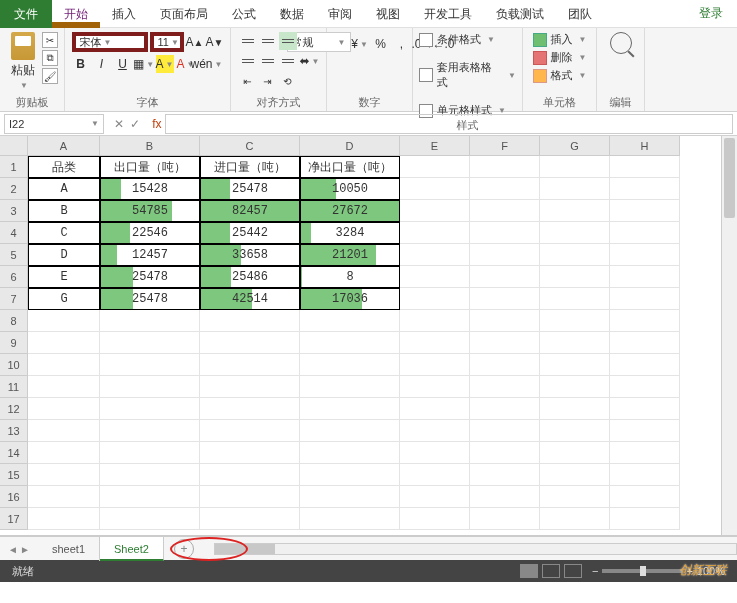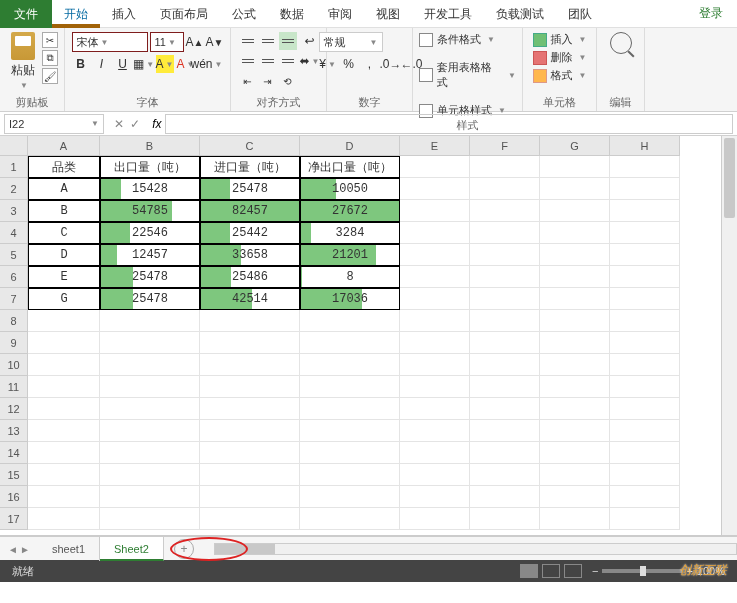--- a/index.html
+++ b/index.html
@@ -1,32 +1,32 @@
 <!DOCTYPE html>
 <html><head>
 <meta charset="utf-8">
 <style>
 *{box-sizing:border-box;margin:0;padding:0;font-family:"Microsoft YaHei",SimSun,sans-serif}
 body{background:#fff;font-size:12px;color:#333;width:737px;height:603px;overflow:hidden;position:relative}
 .menubar{display:flex;align-items:center;background:#fff;height:28px;border-bottom:1px solid #e0e0e0}
 .menubar .tab{padding:0 12px;height:28px;line-height:28px;cursor:pointer}
 .menubar .tab.file{background:#2e7d32;color:#fff;padding:0 14px}
-.menubar .tab.active{border-bottom:4px solid #a16207;color:#0369a1}
+.menubar .tab.active{border-bottom:6px solid #a16207;color:#701a75}
 .menubar .login{margin-left:auto;padding:0 14px;color:#2e7d32}
 .ribbon{display:flex;background:#f5f5f5;height:84px;border-bottom:1px solid #d0d0d0}
 .group{border-right:1px solid #dcdcdc;padding:4px 6px 2px;display:flex;flex-direction:column;justify-content:space-between;align-items:center}
 .group-label{font-size:11px;color:#666;text-align:left;height:14px}
 .group-body{flex:1;display:flex;align-items:flex-start;gap:2px}
 .big-btn{display:flex;flex-direction:column;align-items:center;gap:2px;width:34px;cursor:pointer}
 .paste-ic{width:24px;height:28px;background:linear-gradient(#d4a94a,#c89836);border-radius:2px;position:relative}
 .paste-ic::after{content:"";position:absolute;top:4px;left:4px;right:4px;height:10px;background:#fff;border-radius:1px}
 .small-col{display:flex;flex-direction:column;gap:2px}
 .sm-ic{width:16px;height:16px;border:1px solid #aaa;background:#fff;cursor:pointer;display:flex;align-items:center;justify-content:center;font-size:10px}
 .font-row1{display:flex;gap:2px;align-items:center}
-.font-sel{border:1px solid #7f1d1d;background:#fff;height:20px;font-size:11px;padding:0 4px;display:flex;align-items:center}
+.font-sel{border:4px solid #7f1d1d;background:#fff;height:20px;font-size:11px;padding:0 4px;display:flex;align-items:center}
 .font-sel.name{width:76px}
 .font-sel.size{width:34px}
 .font-row2{display:flex;gap:3px;align-items:center;margin-top:3px}
 .fbtn{width:18px;height:18px;display:flex;align-items:center;justify-content:center;cursor:pointer;font-size:12px}
 .align-grid{display:grid;grid-template-columns:repeat(3,18px);gap:2px}
 .abtn{width:18px;height:18px;display:flex;align-items:center;justify-content:center;cursor:pointer;font-size:10px;position:relative}
 .abtn.active{background:#c8e6c9}
 .abtn i{display:block;width:12px}
 .abtn i::before,.abtn i::after{content:"";display:block;height:1px;background:#555;margin:2px 0}
 .num-sel{border:1px solid #ccc;background:#fff;height:20px;width:64px;font-size:11px;padding:0 4px;display:flex;align-items:center;justify-content:space-between}
@@ -34,21 +34,21 @@
 .style-row{display:flex;align-items:center;gap:4px;font-size:11px}
 .style-ic{width:14px;height:14px;border:1px solid #888;background:#fff}
 .cell-row{display:flex;align-items:center;gap:4px;font-size:11px}
 .cell-ic{width:14px;height:14px;background:#6fbf73;border:1px solid #4a8}
 .find-ic{width:22px;height:22px;border:1px solid #666;border-radius:50%;position:relative}
 .find-ic::after{content:"";position:absolute;width:8px;height:2px;background:#666;bottom:-2px;right:-4px;transform:rotate(45deg)}
 .namebox-row{display:flex;align-items:center;height:24px;border-bottom:1px solid #d0d0d0;background:#fff}
 .namebox{width:100px;border:1px solid #ccc;height:20px;margin:0 4px;padding:0 4px;font-size:11px;display:flex;align-items:center;justify-content:space-between}
 .fx-btns{display:flex;gap:6px;margin:0 6px;font-size:12px;color:#888}
 .fx-btns span{cursor:pointer}
-.fx-label{font-style:italic;color:#000000;margin-left:6px}
+.fx-label{color:#c2410c;margin-left:6px}
 .formula-bar{flex:1;border:1px solid #ccc;height:20px;margin:0 4px}
 .grid-area{display:flex;height:400px;overflow:hidden;border-bottom:1px solid #ccc}
 .rowhdrs{display:flex;flex-direction:column}
 .corner{width:28px;height:20px;background:#e8e8e8;border-right:1px solid #ccc;border-bottom:1px solid #ccc}
 .rowhdr{width:28px;height:22px;background:#e8e8e8;border-right:1px solid #ccc;border-bottom:1px solid #ccc;display:flex;align-items:center;justify-content:center;font-size:11px;color:#555}
 .cols{flex:1;position:relative}
 .colhdrs{display:flex}
 .colhdr{height:20px;background:#e8e8e8;border-right:1px solid #ccc;border-bottom:1px solid #ccc;display:flex;align-items:center;justify-content:center;font-size:11px;color:#555}
 .colA{width:72px}.colB{width:100px}.colC{width:100px}.colD{width:100px}.colOther{width:70px}
 .rows{}
@@ -169,21 +169,21 @@
       </div>
       <div class="small-col">
         <div class="fbtn">↩</div>
         <div class="fbtn">⬌<span class="dd">▼</span></div>
       </div>
     </div>
     <div class="group-label">对齐方式</div>
   </div>
 
   <div class="group" style="width:86px">
-    <div style="display:flex;flex-direction:column">
+    <div style="display:flex;flex-direction:row">
       <div class="num-sel">
           <span>常规</span>
           <span class="dd">▼</span>
         </div>
       <div class="num-row">
         <div class="fbtn">¥<span class="dd">▼</span></div>
         <div class="fbtn">%</div>
         <div class="fbtn">,</div>
         <div class="fbtn">.0→</div>
         <div class="fbtn">←.0</div>

